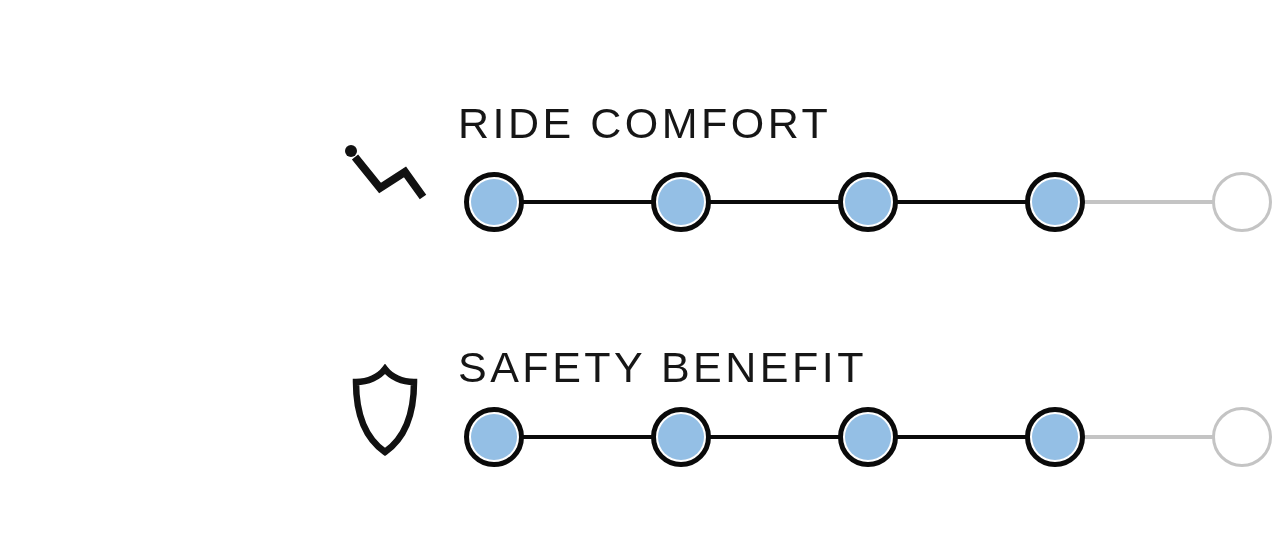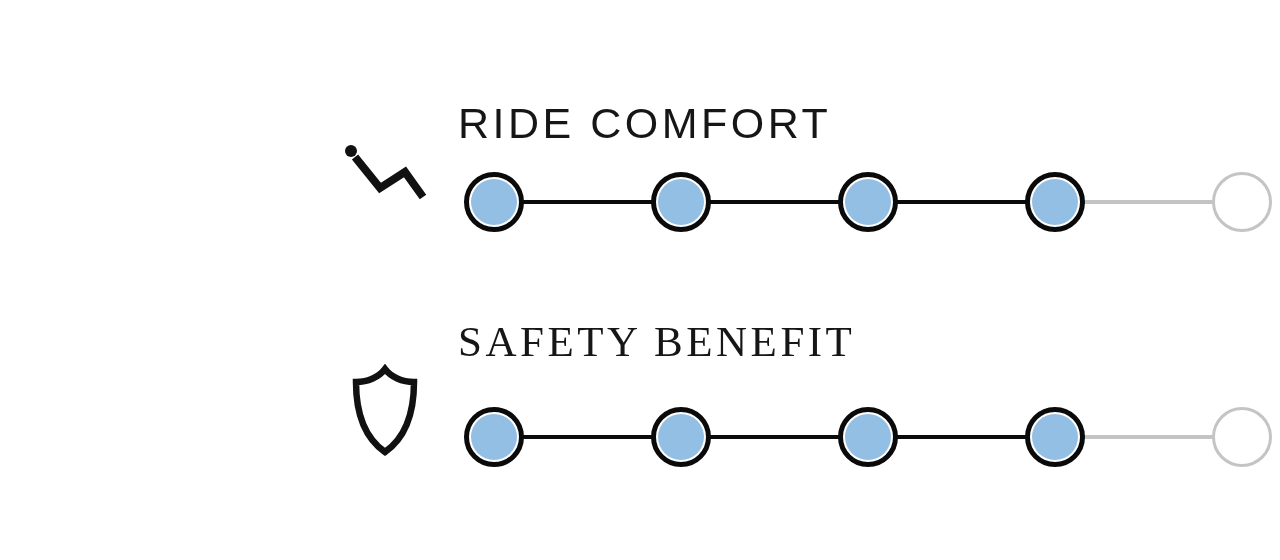--- a/index.html
+++ b/index.html
@@ -18,21 +18,21 @@
     margin: 0;
     font-size: 43px;
     line-height: 43px;
     font-weight: 400;
     letter-spacing: 3.5px;
     color: var(--text, #161616);
     text-transform: uppercase;
     white-space: nowrap;
   }
   .title-1 { top: 102px; }
-  .title-2 { top: 320px; font-family: Liberation Serif, serif; }
+  .title-2 { top: 346px; }
   .icon { position: absolute; }
   .icon-recline { left: 336px; top: 136px; width: 92px; height: 66px; }
   .icon-shield  { left: 347px; top: 364px; width: 76px; height: 93px; }
   .icon svg { display: block; width: 100%; height: 100%; }
   .dot-scale {
     position: absolute;
     left: 464px;
     width: 808px;
     height: 60px;
   }

